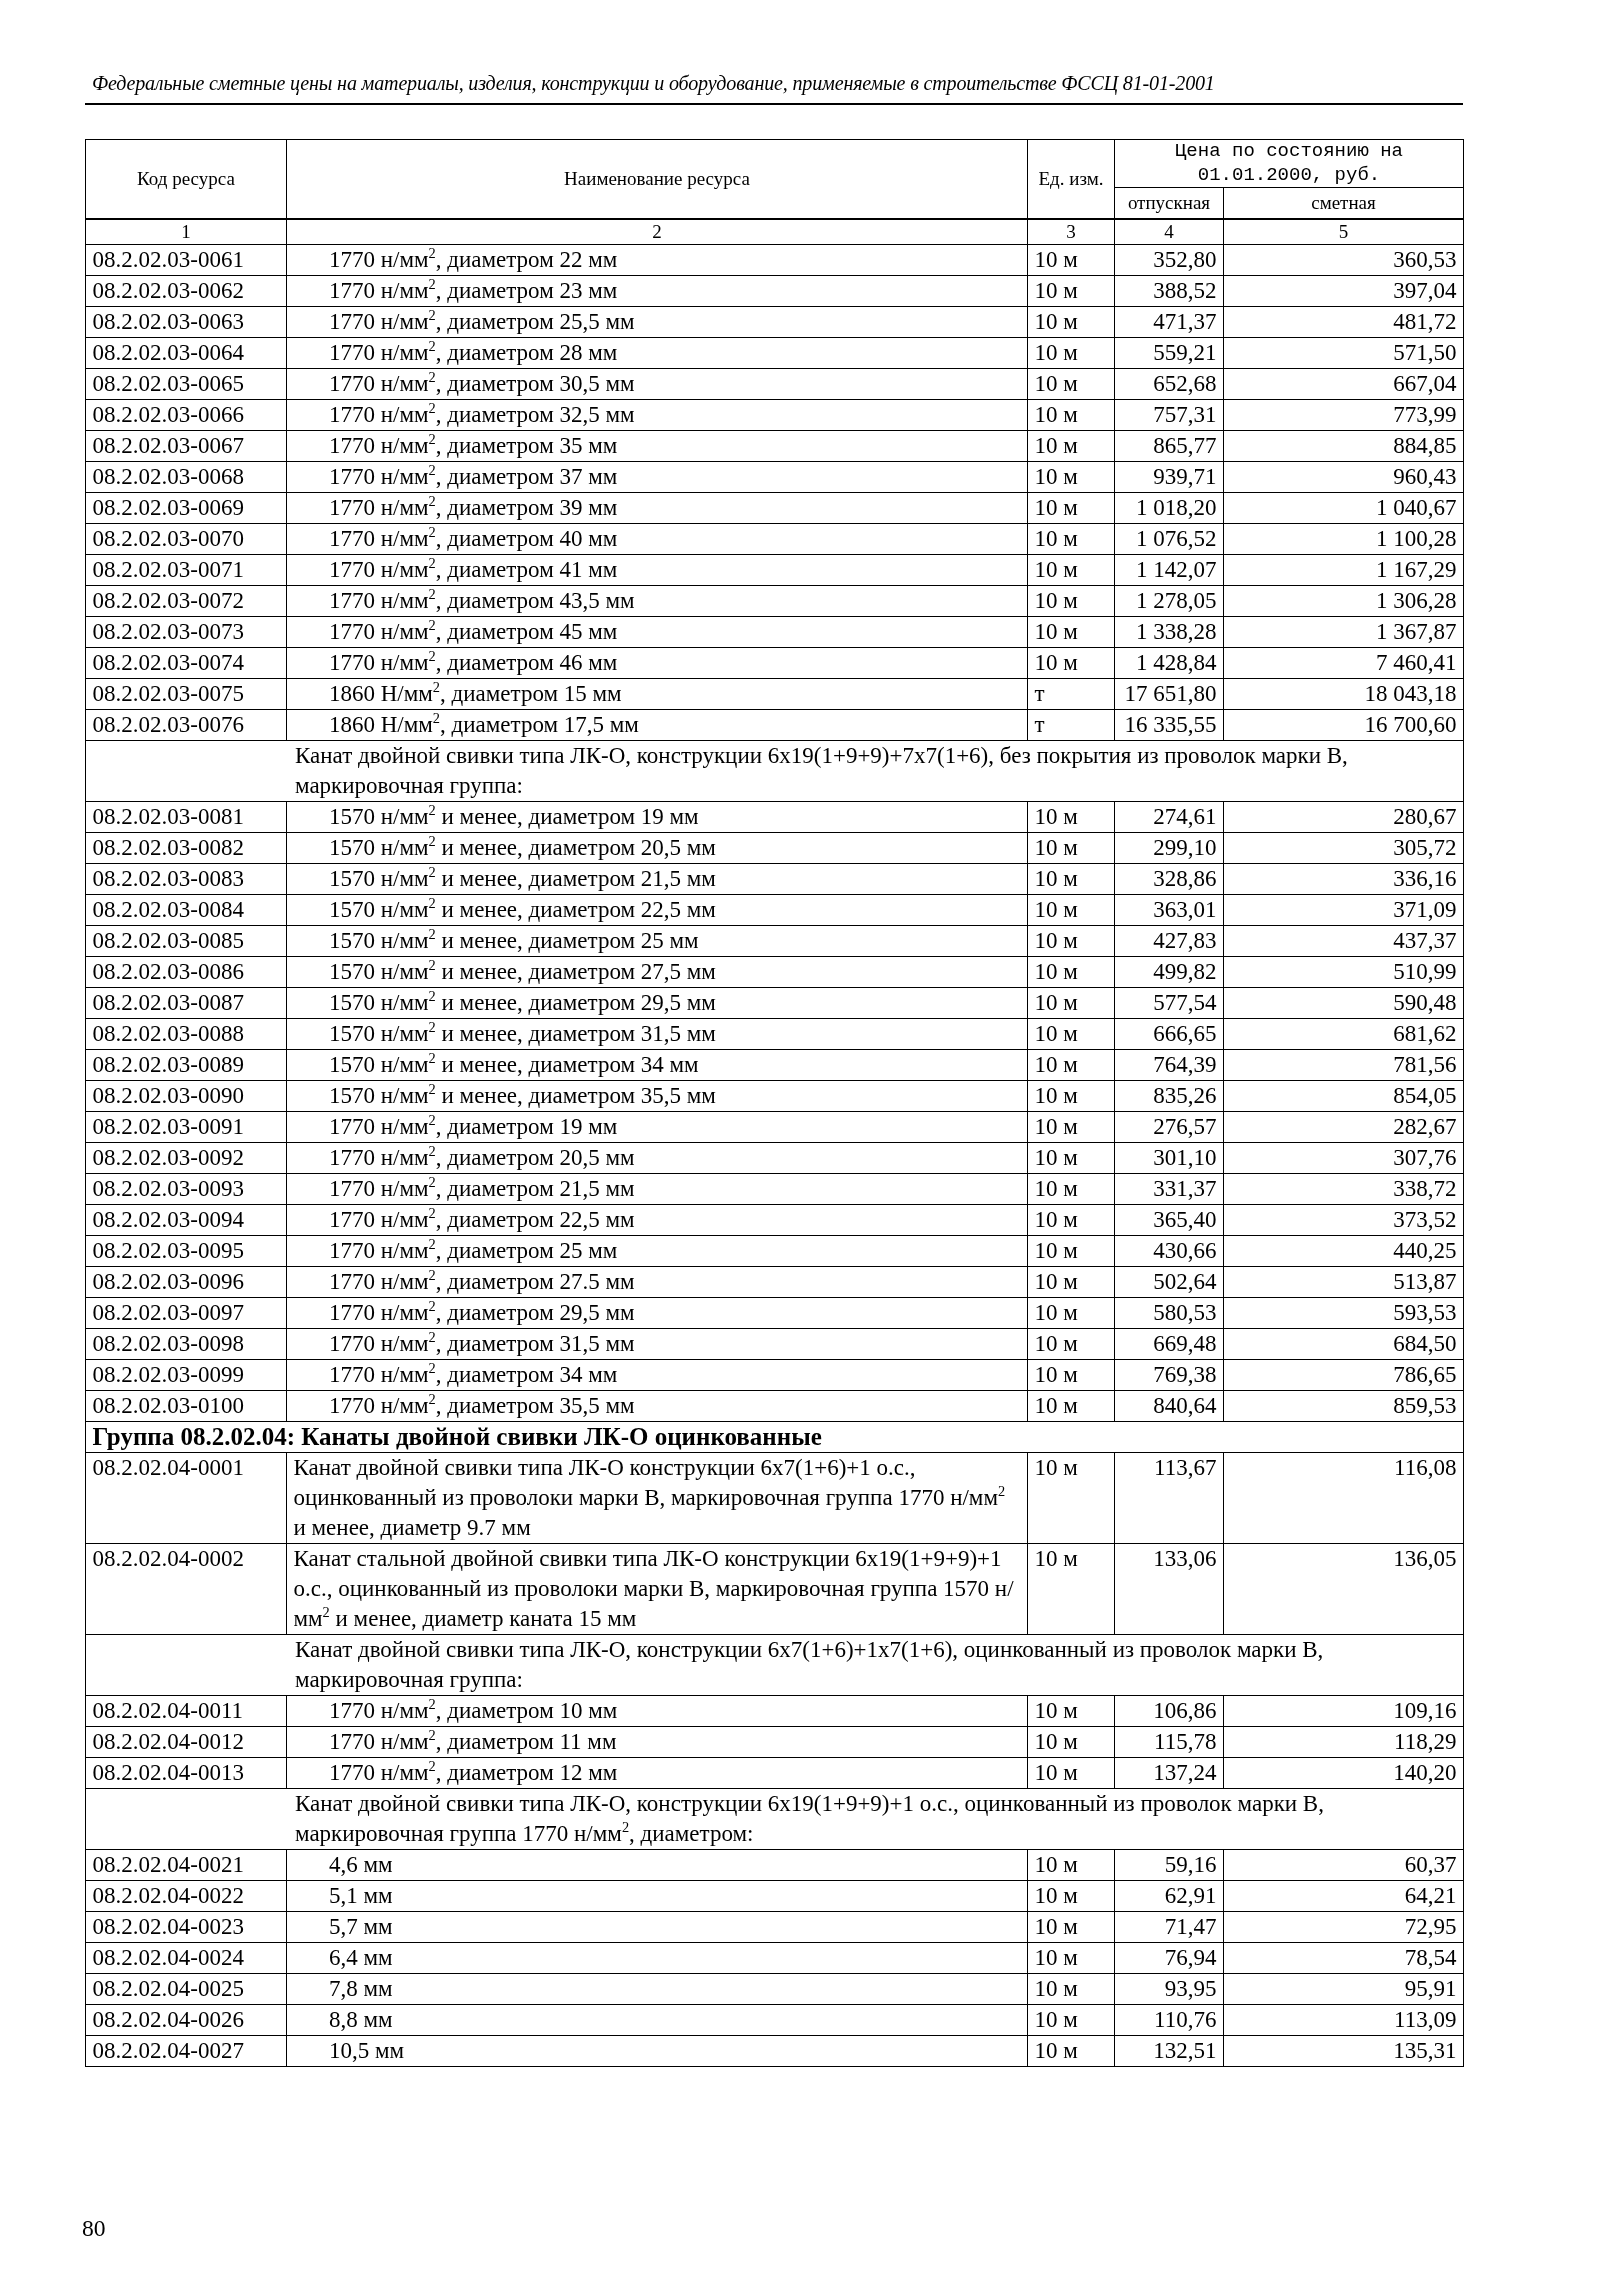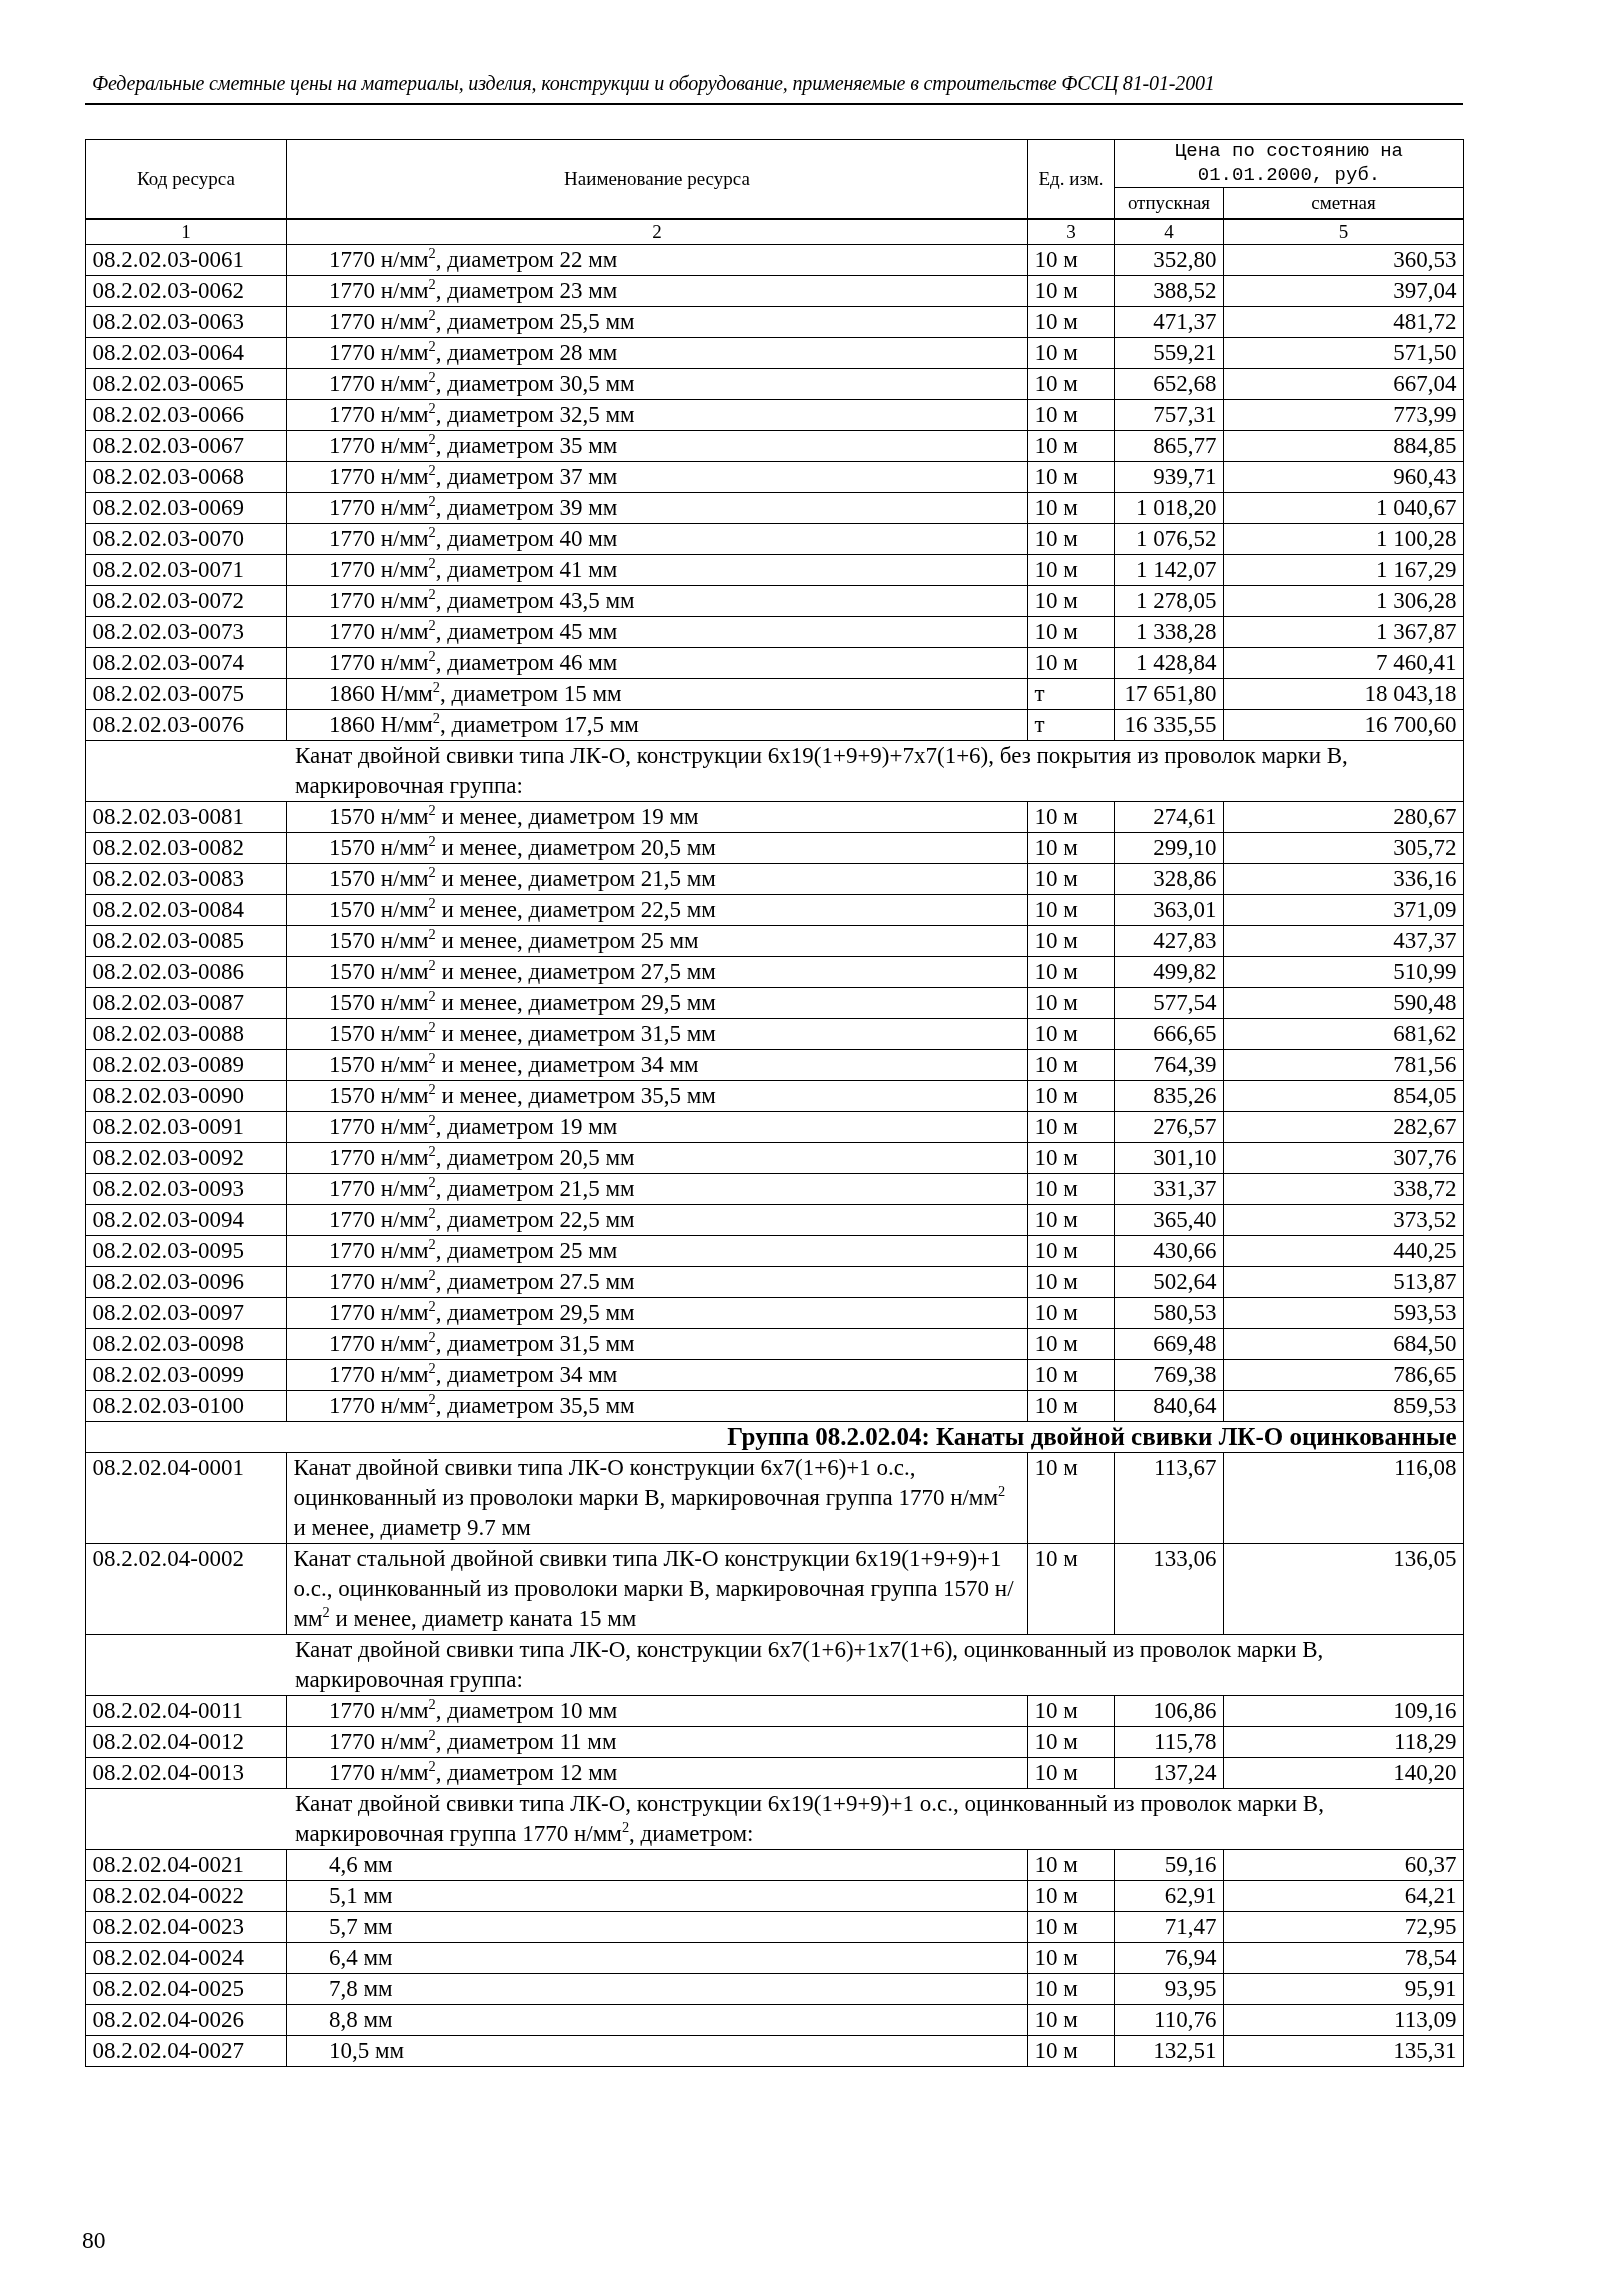--- a/index.html
+++ b/index.html
@@ -31,25 +31,25 @@
   td.c-code { white-space: nowrap; padding-left: 6.5px; }
   td.c-name { padding-left: 11.8px; }
   td.c-name.indent { padding-left: 42px; }
   td.c-unit { text-align: left; }
   td.c-price { text-align: right; padding-right: 6.5px; }
   tr.data td { border-top-width: 1.3px; }
   tr.section td.c-note {
     padding-left: 209px; line-height: 30px;
   }
   tr.group-title td {
-    text-align: right; font-weight: bold; font-size: 25px; line-height: 30px;
+    text-align: left; font-weight: bold; font-size: 25px; line-height: 30px;
   }
   sup { font-size: 14.4px; line-height: 0; vertical-align: super; }
   .page-number {
-    position: absolute; left: 82px; top: 2215px; font-size: 23.6px; margin-top: 12px;
+    position: absolute; left: 82px; top: 2215px; font-size: 23.6px;
   }
   col.w-code { width: 201px; }
   col.w-name { width: 741px; }
   col.w-unit { width: 87px; }
   col.w-p1 { width: 109px; }
   col.w-p2 { width: 240px; }
 </style>
 </head>
 <body>
 

